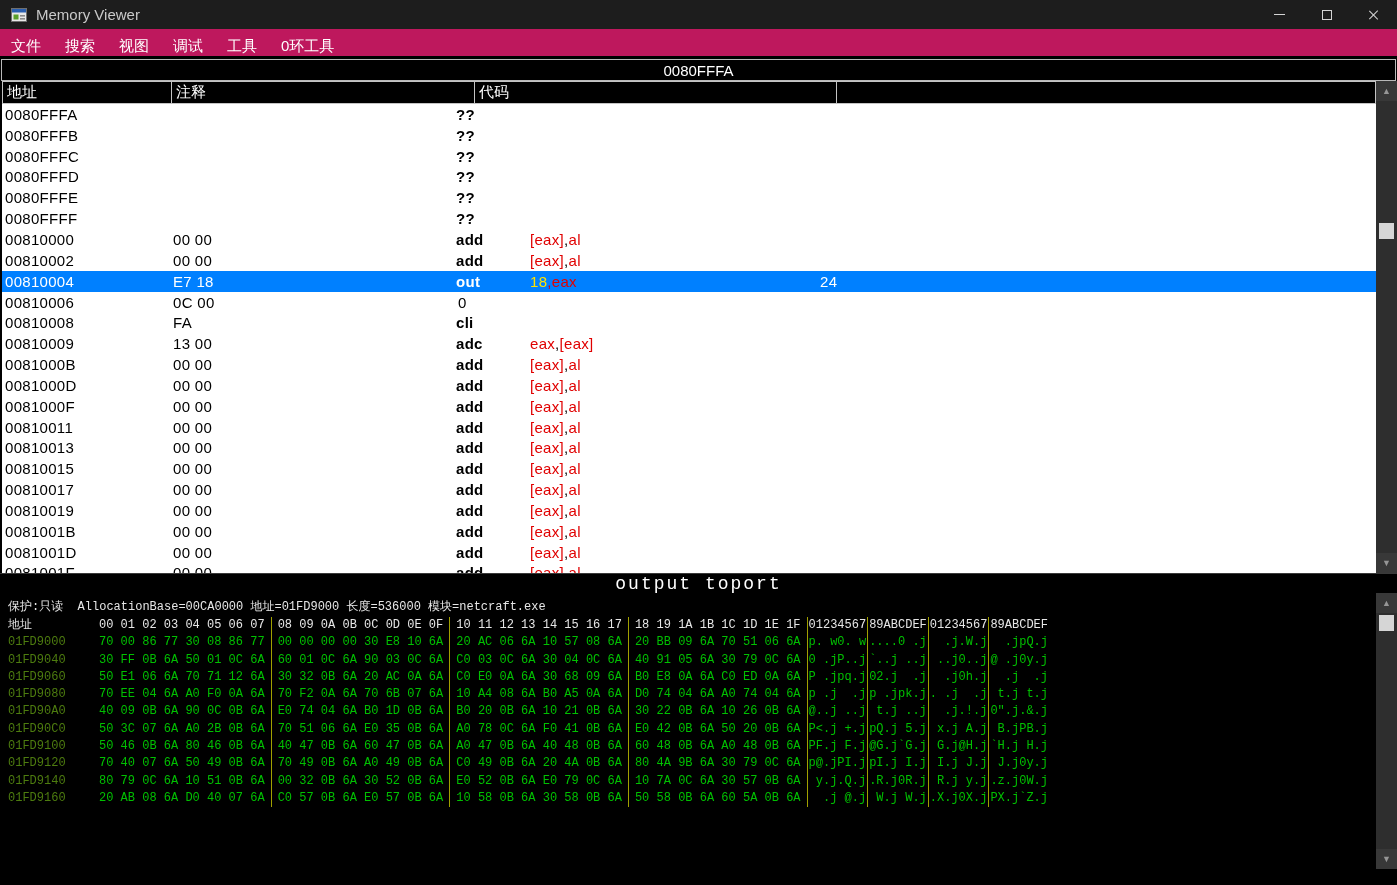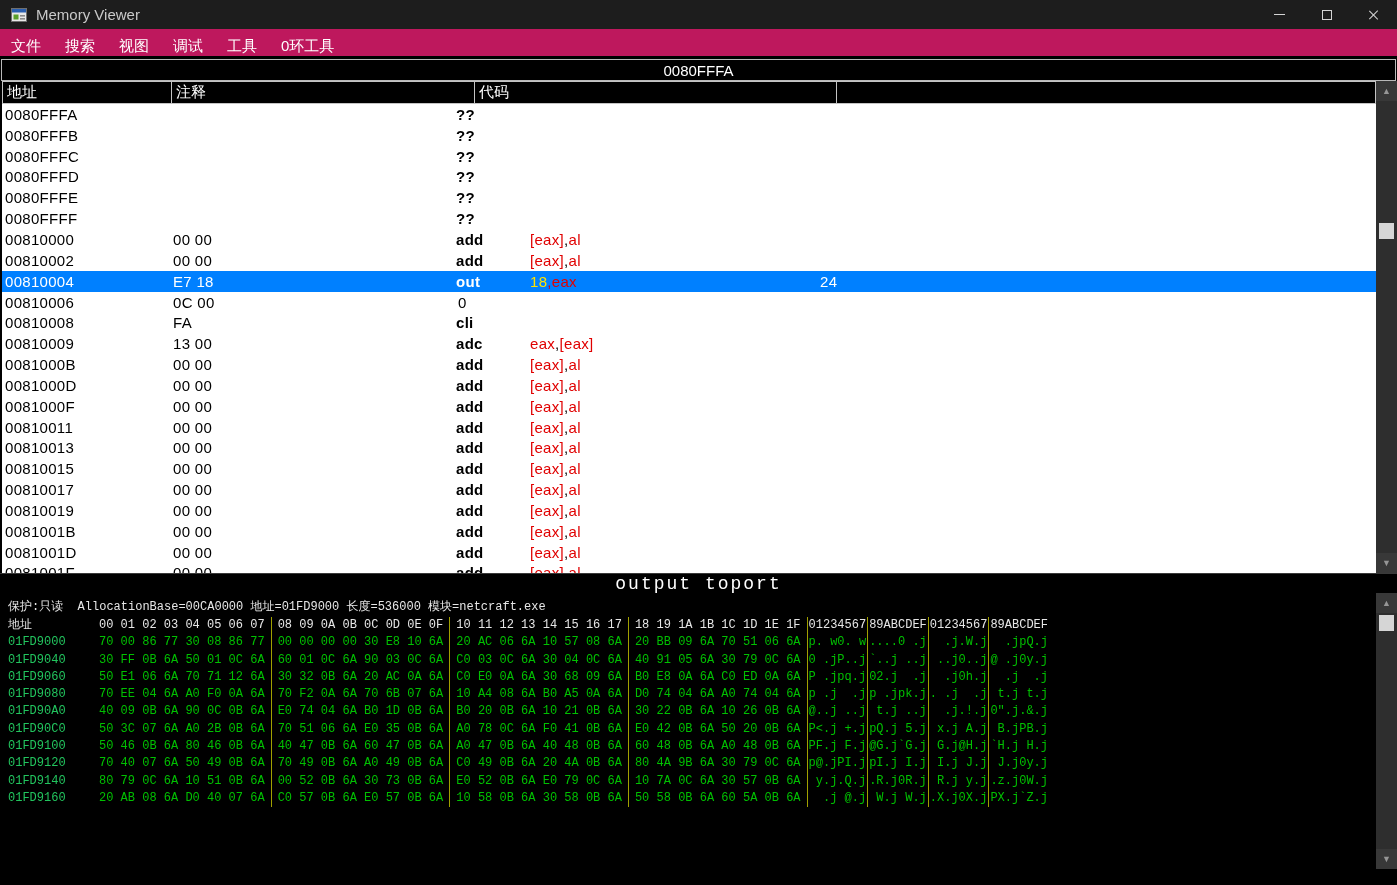--- a/index.html
+++ b/index.html
@@ -61,21 +61,21 @@
   .outbar span{color:#ffffff;font-family:Liberation Mono, monospace;
     font-size:18px;letter-spacing:2px}
 
   
   .hexpanel{display:flex;height:276px;background:#000}
   .hex-main{flex:1;padding:5px 0 0 8px;overflow:hidden;
     font-family:"Liberation Mono","DejaVu Sans Mono",monospace;font-size:12px;color:var(--hex-green)}
   .hex-status{color:#e6e6e6;height:19px;white-space:pre}
   .hex-header,.hrow{height:17.3px;white-space:pre;line-height:17.3px}
   .hex-header{color:#e6e6e6}
-  .ha{display:inline-block;width:85px;color:#22c55e;vertical-align:top}
+  .ha{display:inline-block;width:85px;color:#4d7c0f;vertical-align:top}
   .hex-header .ha{color:#e6e6e6}
   .hg{display:inline-block;padding:0 6px;border-right:1px solid var(--sep-yellow);vertical-align:top}
   .ag{display:inline-block;padding:0 1px;border-right:1px solid var(--sep-yellow);vertical-align:top}
   .ag.last{border-right:none}
 
   .bottomstrip{height:9px;background:#000}
 </style>
 </head>
 <body>
 
@@ -349,21 +349,21 @@
       <div class="hex-header"><span class="ha">地址</span><span class="hg">00 01 02 03 04 05 06 07</span><span class="hg">08 09 0A 0B 0C 0D 0E 0F</span><span class="hg">10 11 12 13 14 15 16 17</span><span class="hg">18 19 1A 1B 1C 1D 1E 1F</span><span class="ag">01234567</span><span class="ag">89ABCDEF</span><span class="ag">01234567</span><span class="ag last">89ABCDEF</span></div>
       <div class="hex-body">
           <div class="hrow"><span class="ha">01FD9000</span><span class="hg">70 00 86 77 30 08 86 77</span><span class="hg">00 00 00 00 30 E8 10 6A</span><span class="hg">20 AC 06 6A 10 57 08 6A</span><span class="hg">20 BB 09 6A 70 51 06 6A</span><span class="ag">p. w0. w</span><span class="ag">....0 .j</span><span class="ag">  .j.W.j</span><span class="ag last">  .jpQ.j</span></div>
           <div class="hrow"><span class="ha">01FD9040</span><span class="hg">30 FF 0B 6A 50 01 0C 6A</span><span class="hg">60 01 0C 6A 90 03 0C 6A</span><span class="hg">C0 03 0C 6A 30 04 0C 6A</span><span class="hg">40 91 05 6A 30 79 0C 6A</span><span class="ag">0 .jP..j</span><span class="ag">`..j ..j</span><span class="ag"> ..j0..j</span><span class="ag last">@ .j0y.j</span></div>
           <div class="hrow"><span class="ha">01FD9060</span><span class="hg">50 E1 06 6A 70 71 12 6A</span><span class="hg">30 32 0B 6A 20 AC 0A 6A</span><span class="hg">C0 E0 0A 6A 30 68 09 6A</span><span class="hg">B0 E8 0A 6A C0 ED 0A 6A</span><span class="ag">P .jpq.j</span><span class="ag">02.j  .j</span><span class="ag">  .j0h.j</span><span class="ag last">  .j  .j</span></div>
           <div class="hrow"><span class="ha">01FD9080</span><span class="hg">70 EE 04 6A A0 F0 0A 6A</span><span class="hg">70 F2 0A 6A 70 6B 07 6A</span><span class="hg">10 A4 08 6A B0 A5 0A 6A</span><span class="hg">D0 74 04 6A A0 74 04 6A</span><span class="ag">p .j  .j</span><span class="ag">p .jpk.j</span><span class="ag">. .j  .j</span><span class="ag last"> t.j t.j</span></div>
           <div class="hrow"><span class="ha">01FD90A0</span><span class="hg">40 09 0B 6A 90 0C 0B 6A</span><span class="hg">E0 74 04 6A B0 1D 0B 6A</span><span class="hg">B0 20 0B 6A 10 21 0B 6A</span><span class="hg">30 22 0B 6A 10 26 0B 6A</span><span class="ag">@..j ..j</span><span class="ag"> t.j ..j</span><span class="ag">  .j.!.j</span><span class="ag last">0".j.&amp;.j</span></div>
           <div class="hrow"><span class="ha">01FD90C0</span><span class="hg">50 3C 07 6A A0 2B 0B 6A</span><span class="hg">70 51 06 6A E0 35 0B 6A</span><span class="hg">A0 78 0C 6A F0 41 0B 6A</span><span class="hg">E0 42 0B 6A 50 20 0B 6A</span><span class="ag">P&lt;.j +.j</span><span class="ag">pQ.j 5.j</span><span class="ag"> x.j A.j</span><span class="ag last"> B.jPB.j</span></div>
           <div class="hrow"><span class="ha">01FD9100</span><span class="hg">50 46 0B 6A 80 46 0B 6A</span><span class="hg">40 47 0B 6A 60 47 0B 6A</span><span class="hg">A0 47 0B 6A 40 48 0B 6A</span><span class="hg">60 48 0B 6A A0 48 0B 6A</span><span class="ag">PF.j F.j</span><span class="ag">@G.j`G.j</span><span class="ag"> G.j@H.j</span><span class="ag last">`H.j H.j</span></div>
           <div class="hrow"><span class="ha">01FD9120</span><span class="hg">70 40 07 6A 50 49 0B 6A</span><span class="hg">70 49 0B 6A A0 49 0B 6A</span><span class="hg">C0 49 0B 6A 20 4A 0B 6A</span><span class="hg">80 4A 9B 6A 30 79 0C 6A</span><span class="ag">p@.jPI.j</span><span class="ag">pI.j I.j</span><span class="ag"> I.j J.j</span><span class="ag last"> J.j0y.j</span></div>
-          <div class="hrow"><span class="ha">01FD9140</span><span class="hg">80 79 0C 6A 10 51 0B 6A</span><span class="hg">00 52 0B 6A 30 73 0B 6A</span><span class="hg">E0 52 0B 6A E0 79 0C 6A</span><span class="hg">10 7A 0C 6A 30 57 0B 6A</span><span class="ag"> y.j.Q.j</span><span class="ag">.R.j0R.j</span><span class="ag"> R.j y.j</span><span class="ag last">.z.j0W.j</span></div>
+          <div class="hrow"><span class="ha">01FD9140</span><span class="hg">80 79 0C 6A 10 51 0B 6A</span><span class="hg">00 32 0B 6A 30 52 0B 6A</span><span class="hg">E0 52 0B 6A E0 79 0C 6A</span><span class="hg">10 7A 0C 6A 30 57 0B 6A</span><span class="ag"> y.j.Q.j</span><span class="ag">.R.j0R.j</span><span class="ag"> R.j y.j</span><span class="ag last">.z.j0W.j</span></div>
           <div class="hrow"><span class="ha">01FD9160</span><span class="hg">20 AB 08 6A D0 40 07 6A</span><span class="hg">C0 57 0B 6A E0 57 0B 6A</span><span class="hg">10 58 0B 6A 30 58 0B 6A</span><span class="hg">50 58 0B 6A 60 5A 0B 6A</span><span class="ag">  .j @.j</span><span class="ag"> W.j W.j</span><span class="ag">.X.j0X.j</span><span class="ag last">PX.j`Z.j</span></div>
         </div>
     </div>
     <div class="vscroll">
       <div class="sarrow">▲</div>
       <div class="strack">
         <div class="sthumb" style="top:2px"></div>
       </div>
       <div class="sarrow">▼</div>
     </div>

